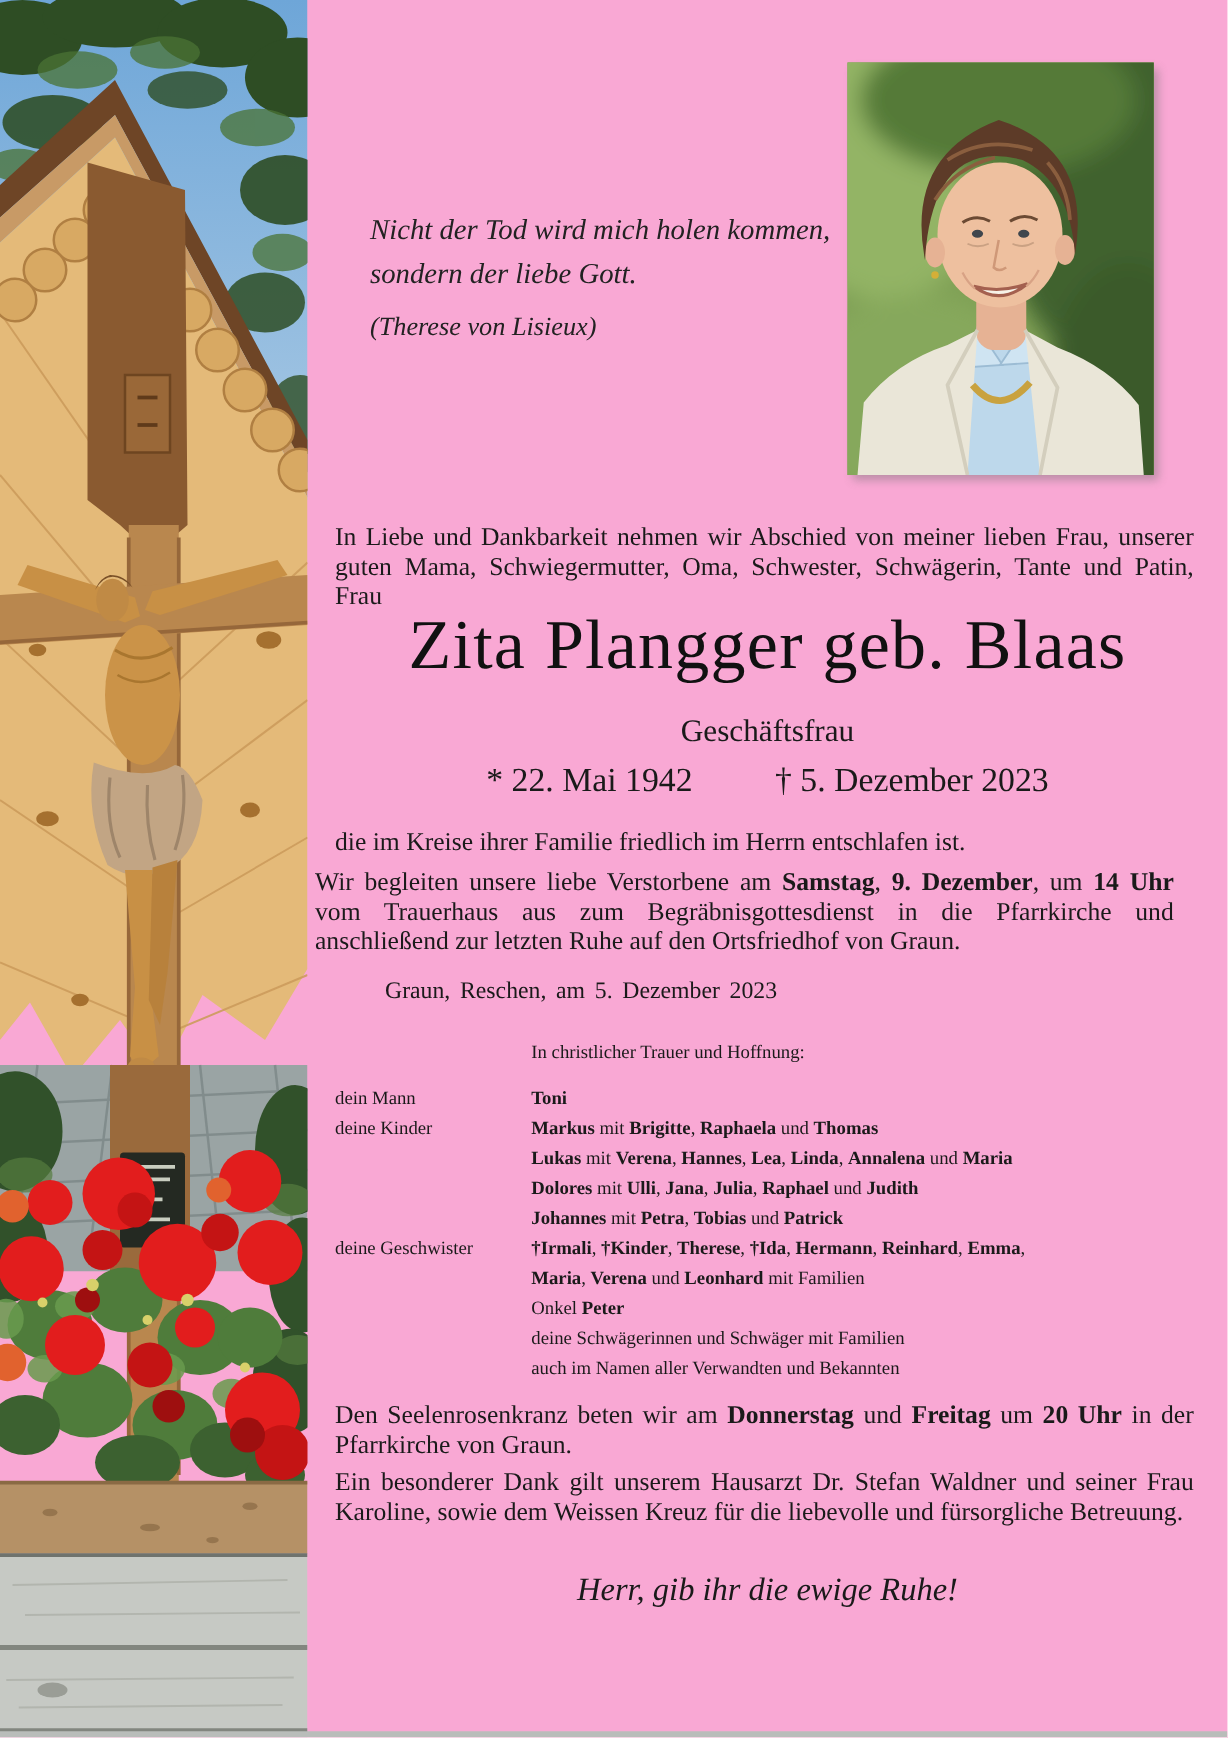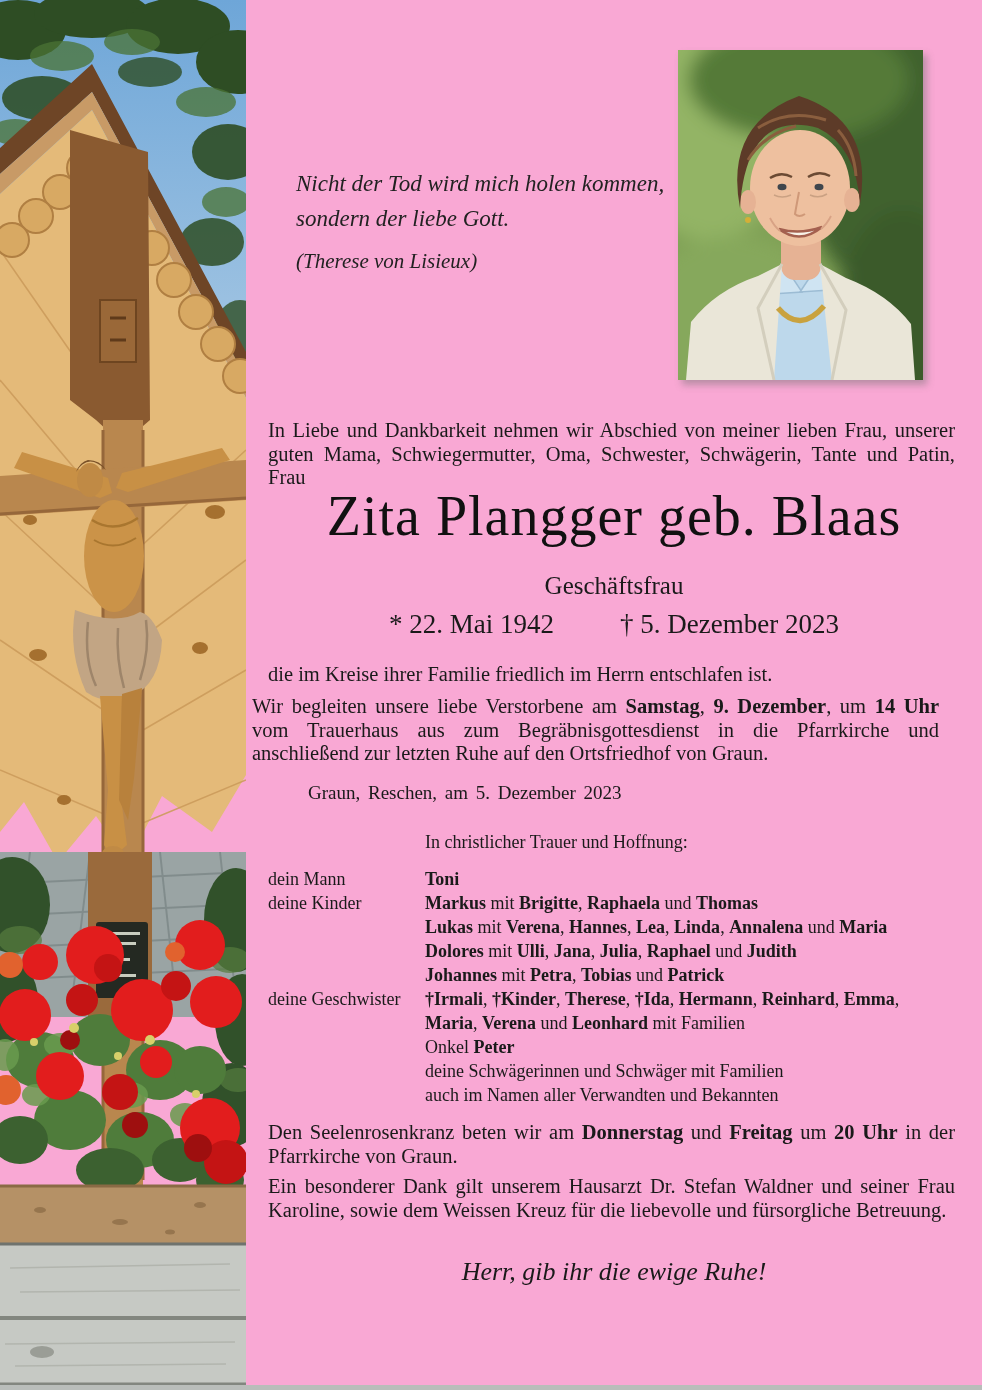--- a/index.html
+++ b/index.html
@@ -19,21 +19,21 @@
   .para{font-size:20.5px;line-height:23.7px;text-align:justify;}
   .intro{position:absolute;left:22px;width:687px;top:419px;}
   .name{position:absolute;left:0;width:736px;top:484px;text-align:center;font-size:56px;
         letter-spacing:1px;line-height:64px;color:#111;}
   .profession{position:absolute;left:0;width:736px;top:572px;text-align:center;font-size:25px;}
   .dates{position:absolute;left:0;width:736px;top:609px;display:flex;justify-content:center;gap:66px;font-size:27px;}
   .p-entschlafen{position:absolute;left:22px;top:663px;font-size:20.5px;}
   .p-funeral{position:absolute;left:6px;width:687px;top:695px;}
   .p-place{position:absolute;left:22px;top:782px;font-size:19px;word-spacing:3px;margin-left:40px;}
 
-  .mourning{position:absolute;left:22px;top:830px;width:702px;font-size:18px;line-height:24px;}
+  .mourning{position:absolute;left:22px;top:830px;width:702px;font-size:15px;line-height:24px;}
   .m-heading{margin-left:157px;margin-bottom:13px;}
   .m-row{display:flex;}
   .m-label{width:157px;flex:none;}
   .m-value{flex:1;}
   b{font-weight:bold;}
 
   .notice-1{position:absolute;left:22px;width:687px;top:1121px;}
   .notice-2{position:absolute;left:22px;width:687px;top:1175px;}
   .closing{position:absolute;left:0;width:736px;top:1257px;text-align:center;font-style:italic;font-size:26px;}
 

